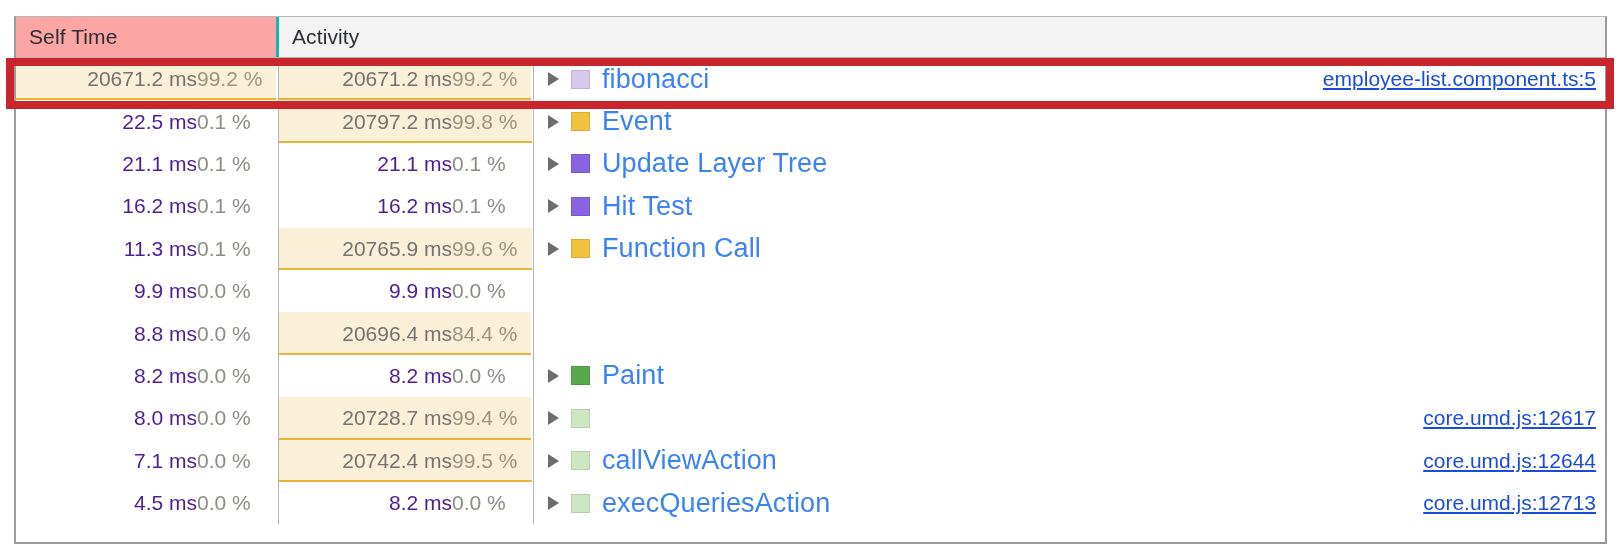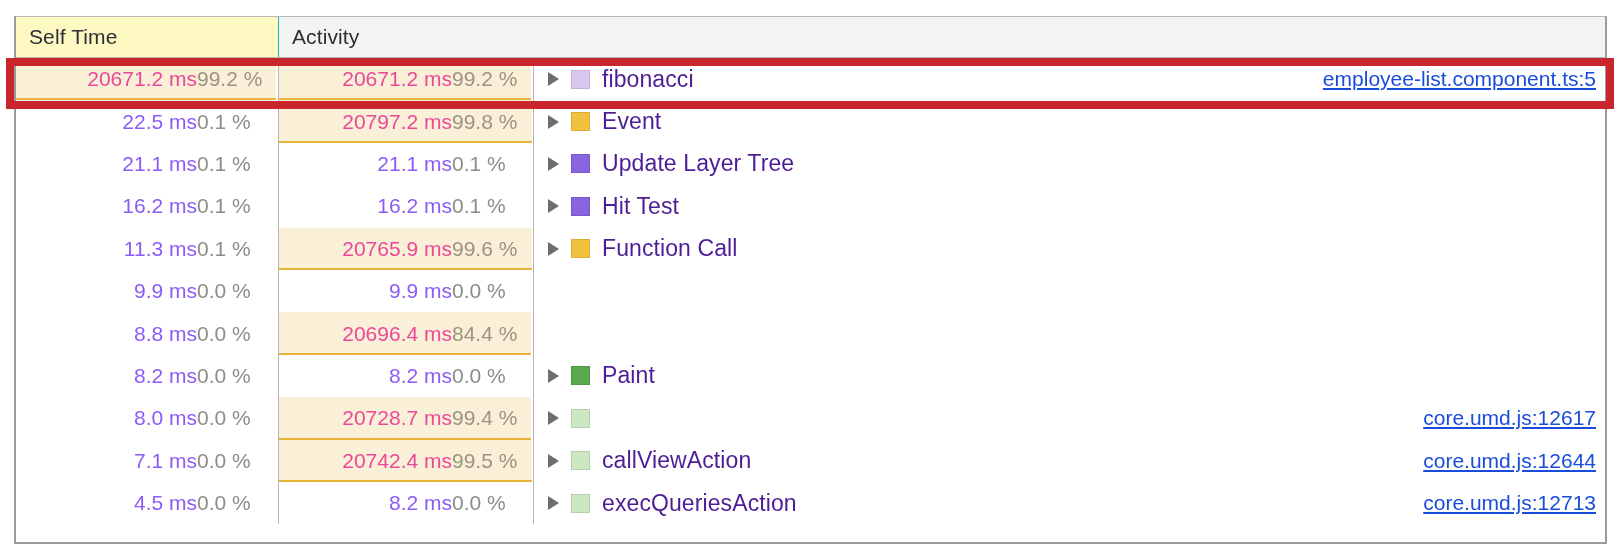--- a/index.html
+++ b/index.html
@@ -42,22 +42,22 @@
     box-sizing: border-box;
     font-size: 21px;
     color: #2c2f33;
     display: flex;
     align-items: center;
     padding-left: 13px;
     letter-spacing: 0.1px;
   }
   .th-self {
     width: 263px;
-    background: #fef9c3;
-    border-right: 1px solid #14b8a6;
+    background: #fca5a5;
+    border-right: 3px solid #14b8a6;
   }
   .th-total {
     width: 255px;
     background: #f3f3f3;
     border-right: 1px solid #b5b5b5;
   }
   .th-activity {
     flex: 1;
     background: #f3f3f3;
   }
@@ -101,27 +101,27 @@
     bottom: 0;
     height: 2px;
     background: #e8b339;
     z-index: 1;
   }
   .num, .pct {
     position: relative;
     z-index: 2;
     white-space: nowrap;
   }
-  .num { color: #8b5cf6; }
+  .num { color: #4c1d95; }
   .pct {
     color: #8d8d86;
     width: 72px;
     display: inline-block;
   }
-  .cell-self.hl .num, .cell-total.hl .num { color: #ec4899; margin-left: 40px; }
+  .cell-self.hl .num, .cell-total.hl .num { color: #737373; margin-left: 40px; }
   .cell-self.hl .pct, .cell-total.hl .pct { color: #9a9480; }
 
   
   .cell-activity {
     flex: 1;
     box-sizing: border-box;
     display: flex;
     align-items: center;
     padding-left: 11px;
     padding-right: 9px;
@@ -148,22 +148,22 @@
   }
   .swatch {
     width: 19px;
     height: 19px;
     flex: 0 0 19px;
     margin-right: 12px;
     border: 1px solid rgba(0,0,0,0.10);
     box-sizing: border-box;
   }
   .act-name {
-    font-size: 23px;
-    color: #4c1d95;
+    font-size: 27px;
+    color: #3b82f6;
     white-space: nowrap;
     letter-spacing: 0.1px;
   }
   .act-link {
     margin-left: auto;
     font-size: 21px;
     color: #1a4cdb;
     text-decoration: underline;
     white-space: nowrap;
     cursor: pointer;

